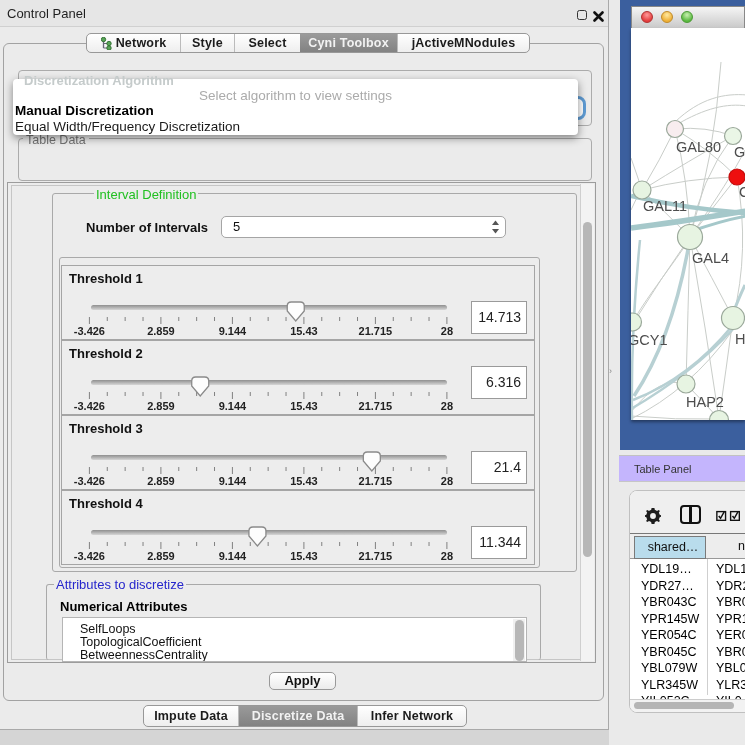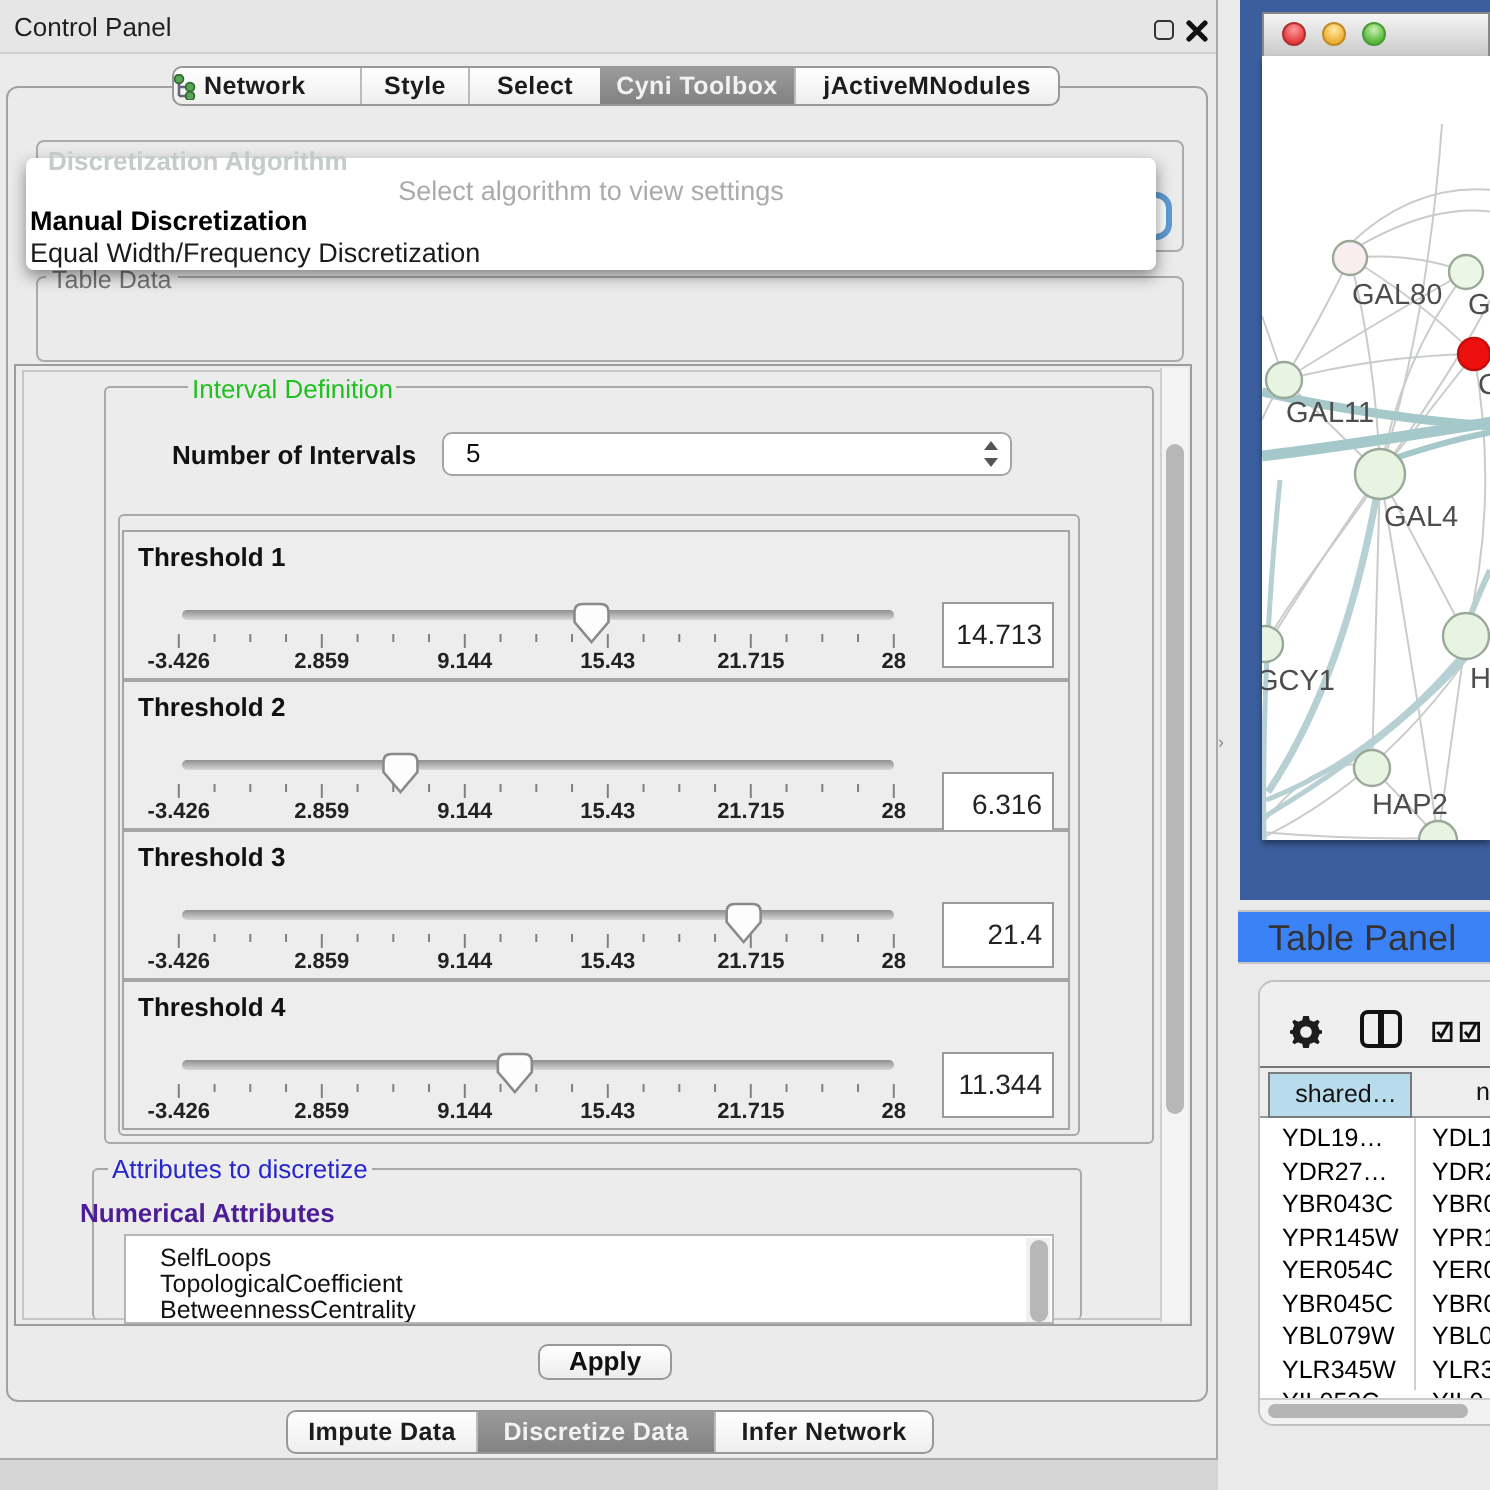--- a/index.html
+++ b/index.html
@@ -79,21 +79,21 @@
     <text x="739" y="197">C</text>
     <text x="643" y="211">GAL11</text>
     <text x="692" y="263">GAL4</text>
     <text x="628" y="345">GCY1</text>
     <text x="735" y="344">H</text>
     <text x="686" y="407">HAP2</text>
   </g>
 </svg>
 </div>
 
-<div class="abs" style="left:619px; top:455px; width:126px; height:27px; background:#3b82f6; border-top:1px solid #c2c2c2; border-bottom:1px solid #c6c6c6; font-size:18px; color:#333; line-height:27px; padding-left:15px;">Table Panel</div>
+<div class="abs" style="left:619px; top:455px; width:126px; height:27px; background:#c4b5fd; border-top:1px solid #c2c2c2; border-bottom:1px solid #c6c6c6; font-size:11px; color:#333; line-height:27px; padding-left:15px;">Table Panel</div>
 
 <div class="abs" style="left:629px; top:490px; width:131px; height:223px; background:#fff; border:1px solid #c0c0c0; border-radius:8px; overflow:hidden;">
 
   <div class="abs" style="left:0; top:0; width:131px; height:42px; background:#efefef;"></div>
   <svg class="abs" style="left:15px; top:17px;" width="16" height="16" viewBox="0 0 17 17">
       <path fill="#1d1d1d" d="M8.5,0 L10,0 L10.5,2.2 A6.5,6.5 0 0 1 12.7,3.1 L14.7,2 L15.8,3.1 L14.7,5.1 A6.5,6.5 0 0 1 15.6,7.3 L17,7.7 L17,9.3 L15.6,9.7 A6.5,6.5 0 0 1 14.7,11.9 L15.8,13.9 L14.7,15 L12.7,13.9 A6.5,6.5 0 0 1 10.5,14.8 L10,17 L7,17 L6.5,14.8 A6.5,6.5 0 0 1 4.3,13.9 L2.3,15 L1.2,13.9 L2.3,11.9 A6.5,6.5 0 0 1 1.4,9.7 L0,9.3 L0,7.7 L1.4,7.3 A6.5,6.5 0 0 1 2.3,5.1 L1.2,3.1 L2.3,2 L4.3,3.1 A6.5,6.5 0 0 1 6.5,2.2 L7,0 Z M8.5,5.4 A3.1,3.1 0 1 0 8.5,11.6 A3.1,3.1 0 1 0 8.5,5.4 Z"></path>
     </svg>
   <div class="abs" style="left:50px; top:14px; width:21px; height:19px; border:2.5px solid #111; border-radius:4px;"></div>
   <div class="abs" style="left:59px; top:16px; width:2.5px; height:15px; background:#111;"></div>
   <svg class="abs" style="left:86px; top:19px;" width="26" height="11" viewBox="0 0 28 12">
@@ -132,21 +132,21 @@
 
   <div class="abs" style="left:0; top:0; width:608px; height:27px; background:#e6e6e6; border-bottom:1px solid #d0d0d0; font-size:13px; color:#1f1f1f; line-height:27px; padding-left:7px;">Control Panel</div>
   <div class="abs" style="left:577px; top:10px; width:10px; height:10px; border:1.5px solid #333; border-radius:2.5px;"></div>
   <div class="abs" style="left:593px; top:8px; width:11px; height:11px;"><svg width="11" height="11" viewBox="0 0 11 11">
         <path d="M1.5,1.5 L9.5,9.5 M9.5,1.5 L1.5,9.5" stroke="#111" stroke-width="2.6" stroke-linecap="round"></path>
       </svg></div>
 
   <div class="abs" style="left:3px; top:43px; width:601px; height:658px; background:#ebebeb; border:1px solid #a2a2a2; border-radius:6px;"></div>
 
   <div class="abs" style="left:86px; top:33px; height:20px; display:flex; border:1px solid #989898; border-radius:5px; overflow:hidden; background:linear-gradient(#ffffff,#eeeeee); font-size:12.5px; font-weight:bold; color:#1c1c1c; letter-spacing:0.2px;">
-    <div style="width:94px; line-height:19px; border-right:1px solid #bbb; display:flex; align-items:center; justify-content:flex-start;">
+    <div style="width:94px; line-height:19px; border-right:1px solid #bbb; display:flex; align-items:center; justify-content:center;">
       <svg width="11" height="13" viewBox="0 0 11 13" style="margin-right:4px;">
           <line x1="2.5" y1="2.5" x2="2.5" y2="11" stroke="#667" stroke-width="1.3"></line>
           <line x1="2.5" y1="6.5" x2="8" y2="6.5" stroke="#667" stroke-width="1.2"></line>
           <line x1="2.5" y1="11" x2="8" y2="11" stroke="#667" stroke-width="1.2"></line>
           <circle cx="2.5" cy="2.5" r="2.2" fill="#58a558" stroke="#2e6b2e" stroke-width="0.9"></circle>
           <circle cx="8" cy="6.5" r="2.2" fill="#58a558" stroke="#2e6b2e" stroke-width="0.9"></circle>
           <circle cx="8" cy="11" r="2.2" fill="#58a558" stroke="#2e6b2e" stroke-width="0.9"></circle>
         </svg>
       Network</div>
     <div style="width:54px; line-height:19px; border-right:1px solid #bbb; text-align:center;">Style</div>
@@ -244,21 +244,21 @@
           <line x1="367.025" y1="51" x2="367.025" y2="55" stroke="#808080" stroke-width="1"></line>
           <line x1="384.9" y1="51" x2="384.9" y2="58" stroke="#808080" stroke-width="1"></line>
           <path d="M 129.72500000000002,40 L 129.72500000000002,45 L 138.22500000000002,55 L 146.72500000000002,45 L 146.72500000000002,40 Q 146.72500000000002,36 142.72500000000002,36 L 133.72500000000002,36 Q 129.72500000000002,36 129.72500000000002,40 Z" fill="#fdfdfd" stroke="#8a8a8a" stroke-width="1.3"></path>
         </svg>
         <div class="abs" style="left:-2.5999999999999943px; top:59px; width:60px; text-align:center; font-size:11px; font-weight:bold; color:#222;">-3.426</div>
         <div class="abs" style="left:68.9px; top:59px; width:60px; text-align:center; font-size:11px; font-weight:bold; color:#222;">2.859</div>
         <div class="abs" style="left:140.4px; top:59px; width:60px; text-align:center; font-size:11px; font-weight:bold; color:#222;">9.144</div>
         <div class="abs" style="left:211.9px; top:59px; width:60px; text-align:center; font-size:11px; font-weight:bold; color:#222;">15.43</div>
         <div class="abs" style="left:283.4px; top:59px; width:60px; text-align:center; font-size:11px; font-weight:bold; color:#222;">21.715</div>
         <div class="abs" style="left:354.9px; top:59px; width:60px; text-align:center; font-size:11px; font-weight:bold; color:#222;">28</div>
-        <div class="abs" style="left:409px; top:45px; width:56px; height:33px; background:#fff; border:1px solid #9a9a9a; font-size:14px; color:#222; text-align:right; line-height:31px; padding-right:5px;">6.316</div>
+        <div class="abs" style="left:409px; top:25px; width:56px; height:33px; background:#fff; border:1px solid #9a9a9a; font-size:14px; color:#222; text-align:right; line-height:31px; padding-right:5px;">6.316</div>
       </div>
       <div class="abs" style="left:61px; top:415px; width:474px; height:75px; border:1px solid #a5a5a5; background:#ededed;">
         <div class="abs" style="left:7px; top:5px; font-size:13px; font-weight:bold; color:#111;">Threshold 3</div>
         <div class="abs" style="left:29px; top:39px; width:356px; height:5px; background:linear-gradient(#8f8f8f,#d6d6d6); border-radius:2.5px;"></div>
         <svg class="abs" style="left:0; top:0;" width="474" height="75" viewBox="0 0 474 75">
           <line x1="27.400000000000006" y1="51" x2="27.400000000000006" y2="58" stroke="#808080" stroke-width="1"></line>
           <line x1="45.275000000000006" y1="51" x2="45.275000000000006" y2="55" stroke="#808080" stroke-width="1"></line>
           <line x1="63.150000000000006" y1="51" x2="63.150000000000006" y2="55" stroke="#808080" stroke-width="1"></line>
           <line x1="81.025" y1="51" x2="81.025" y2="55" stroke="#808080" stroke-width="1"></line>
           <line x1="98.9" y1="51" x2="98.9" y2="58" stroke="#808080" stroke-width="1"></line>
@@ -320,21 +320,21 @@
         <div class="abs" style="left:140.4px; top:59px; width:60px; text-align:center; font-size:11px; font-weight:bold; color:#222;">9.144</div>
         <div class="abs" style="left:211.9px; top:59px; width:60px; text-align:center; font-size:11px; font-weight:bold; color:#222;">15.43</div>
         <div class="abs" style="left:283.4px; top:59px; width:60px; text-align:center; font-size:11px; font-weight:bold; color:#222;">21.715</div>
         <div class="abs" style="left:354.9px; top:59px; width:60px; text-align:center; font-size:11px; font-weight:bold; color:#222;">28</div>
         <div class="abs" style="left:409px; top:35px; width:56px; height:33px; background:#fff; border:1px solid #9a9a9a; font-size:14px; color:#222; text-align:right; line-height:31px; padding-right:5px;">11.344</div>
       </div>
     </div>
 
   <div class="abs" style="left:46px; top:584px; width:495px; height:76px; border:1px solid #a9a9a9; border-radius:3px; border-bottom:0;"></div>
   <div class="abs" style="left:54px; top:577px; font-size:13px; color:#2626cc; background:#ececec; padding:0 2px;">Attributes to discretize</div>
-  <div class="abs" style="left:40px; top:599px; font-size:13px; font-weight:bold; color:#4c1d95;">Numerical Attributes</div>
+  <div class="abs" style="left:60px; top:599px; font-size:13px; font-weight:bold; color:#000000;">Numerical Attributes</div>
   <div class="abs" style="left:62px; top:617px; width:465px; height:45px; background:#fff; border:1px solid #b5b5b5; font-size:12.5px; color:#111; overflow:hidden;">
     <div style="padding:5px 0 0 17px; line-height:13px;">SelfLoops<br>TopologicalCoefficient<br>BetweennessCentrality</div>
     <div style="position:absolute; right:1px; top:1px; width:12px; height:43px; background:#f0f0f0;">
         <div style="position:absolute; left:1.5px; top:1px; width:9px; height:41px; background:#b7b7b7; border-radius:5px;"></div>
       </div>
   </div>
 
   <div class="abs" style="left:269px; top:672px; width:67px; height:18px; background:linear-gradient(#ffffff,#ececec); border:1px solid #999; border-radius:5px; font-size:13px; font-weight:bold; color:#111; text-align:center; line-height:16px;">Apply</div>
 
   <div class="abs" style="left:143px; top:705px; height:22px; display:flex; border:1px solid #989898; border-radius:5px; overflow:hidden; background:linear-gradient(#ffffff,#eeeeee); font-size:12.5px; font-weight:bold; color:#1c1c1c; letter-spacing:0.2px;">

